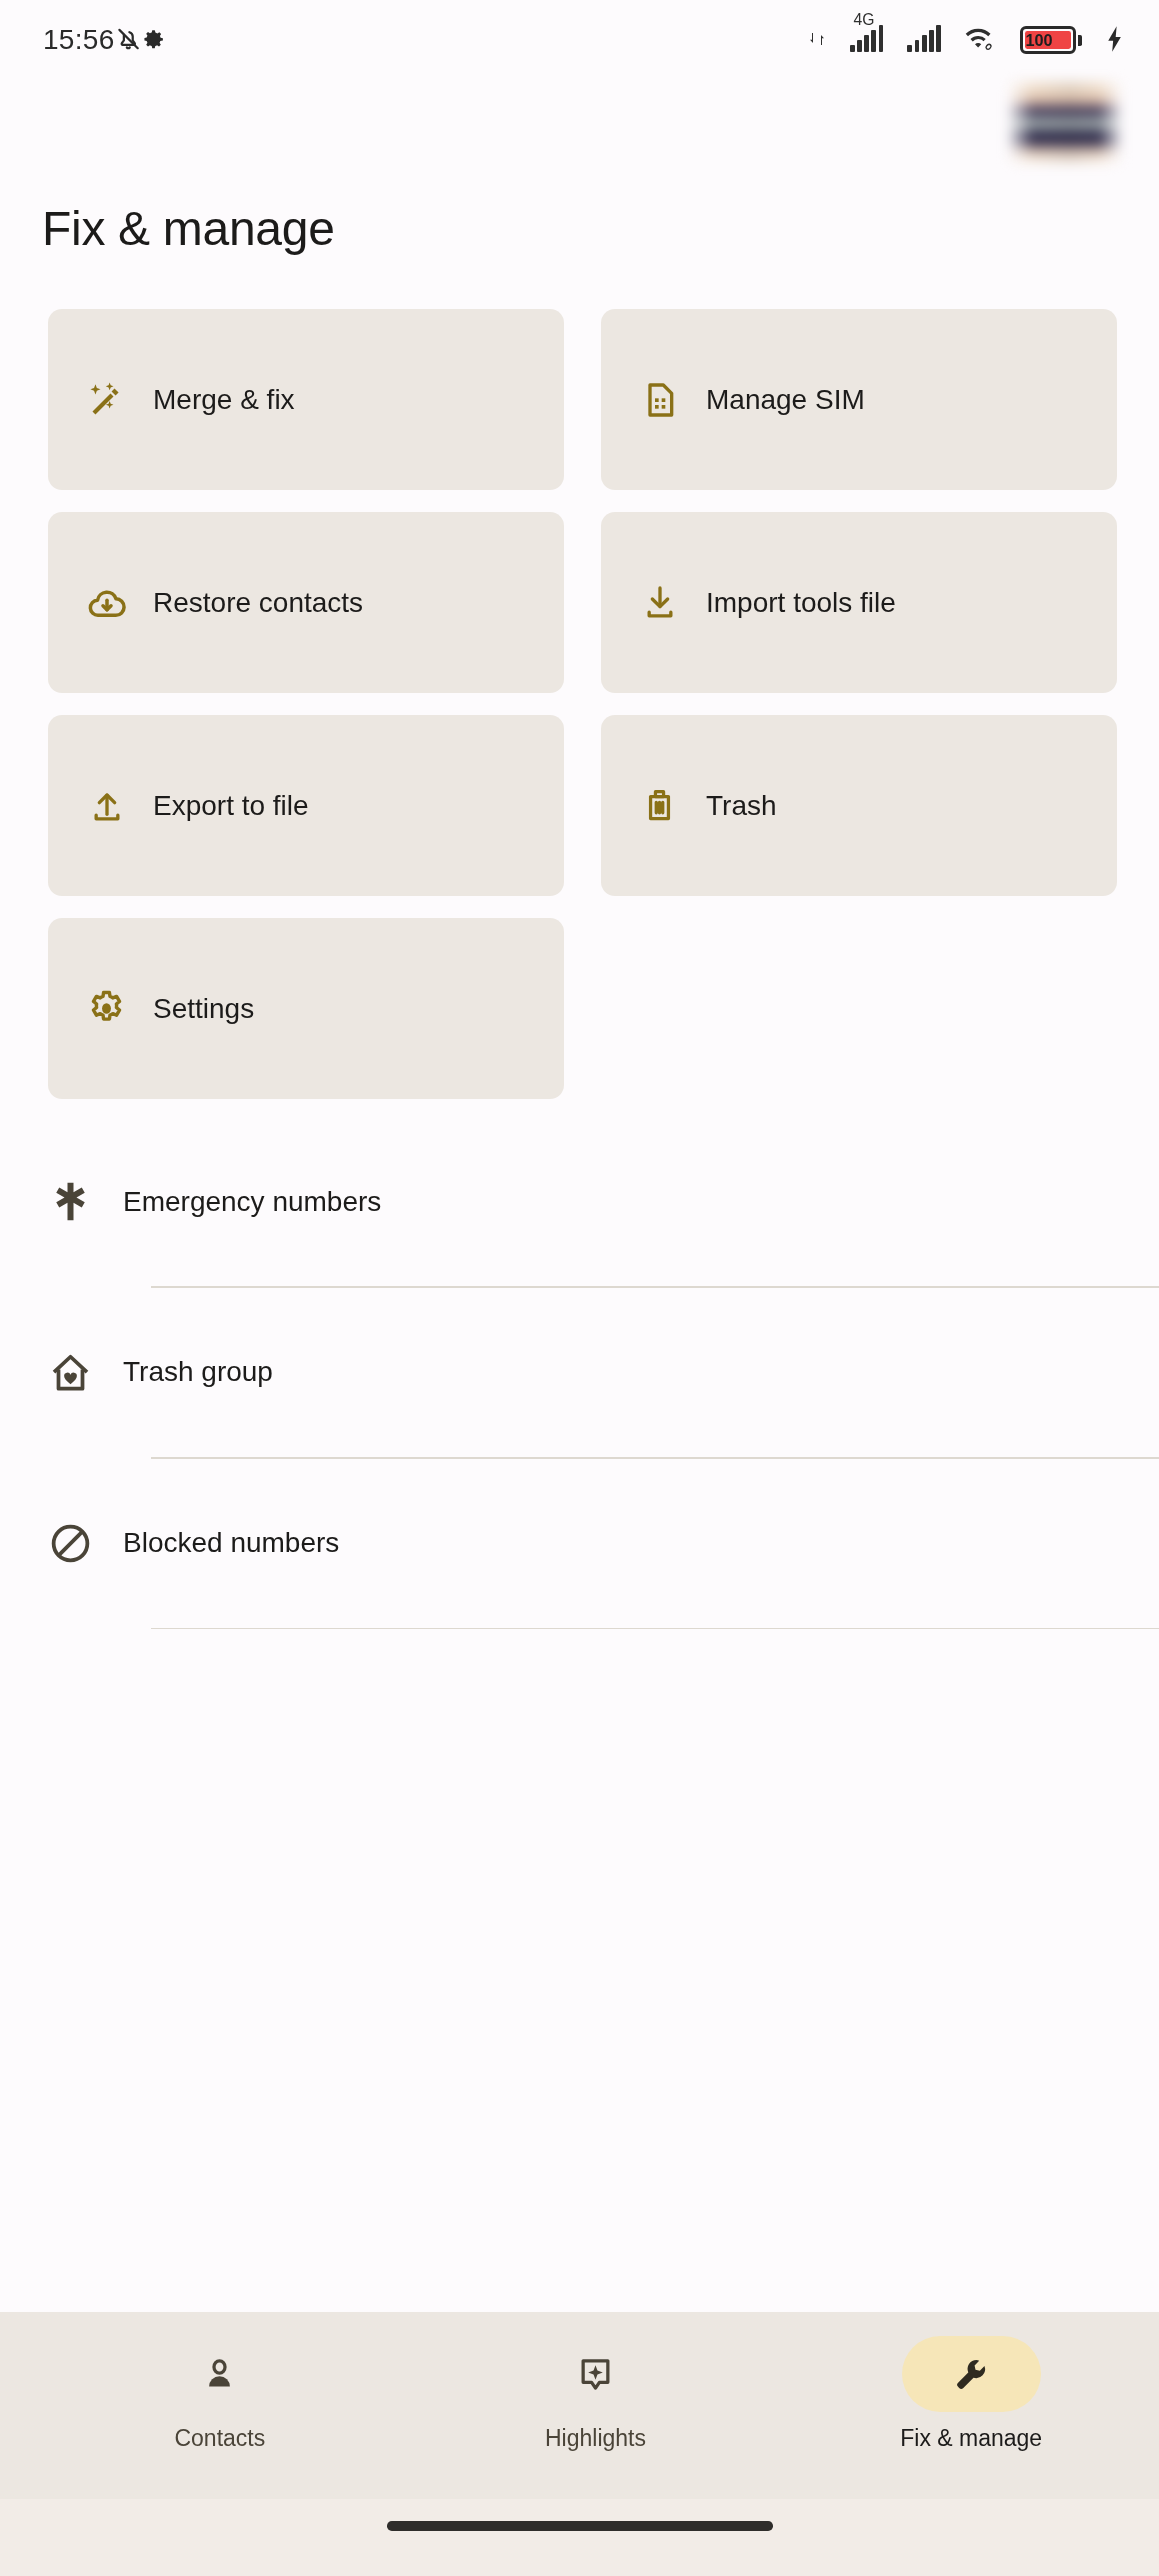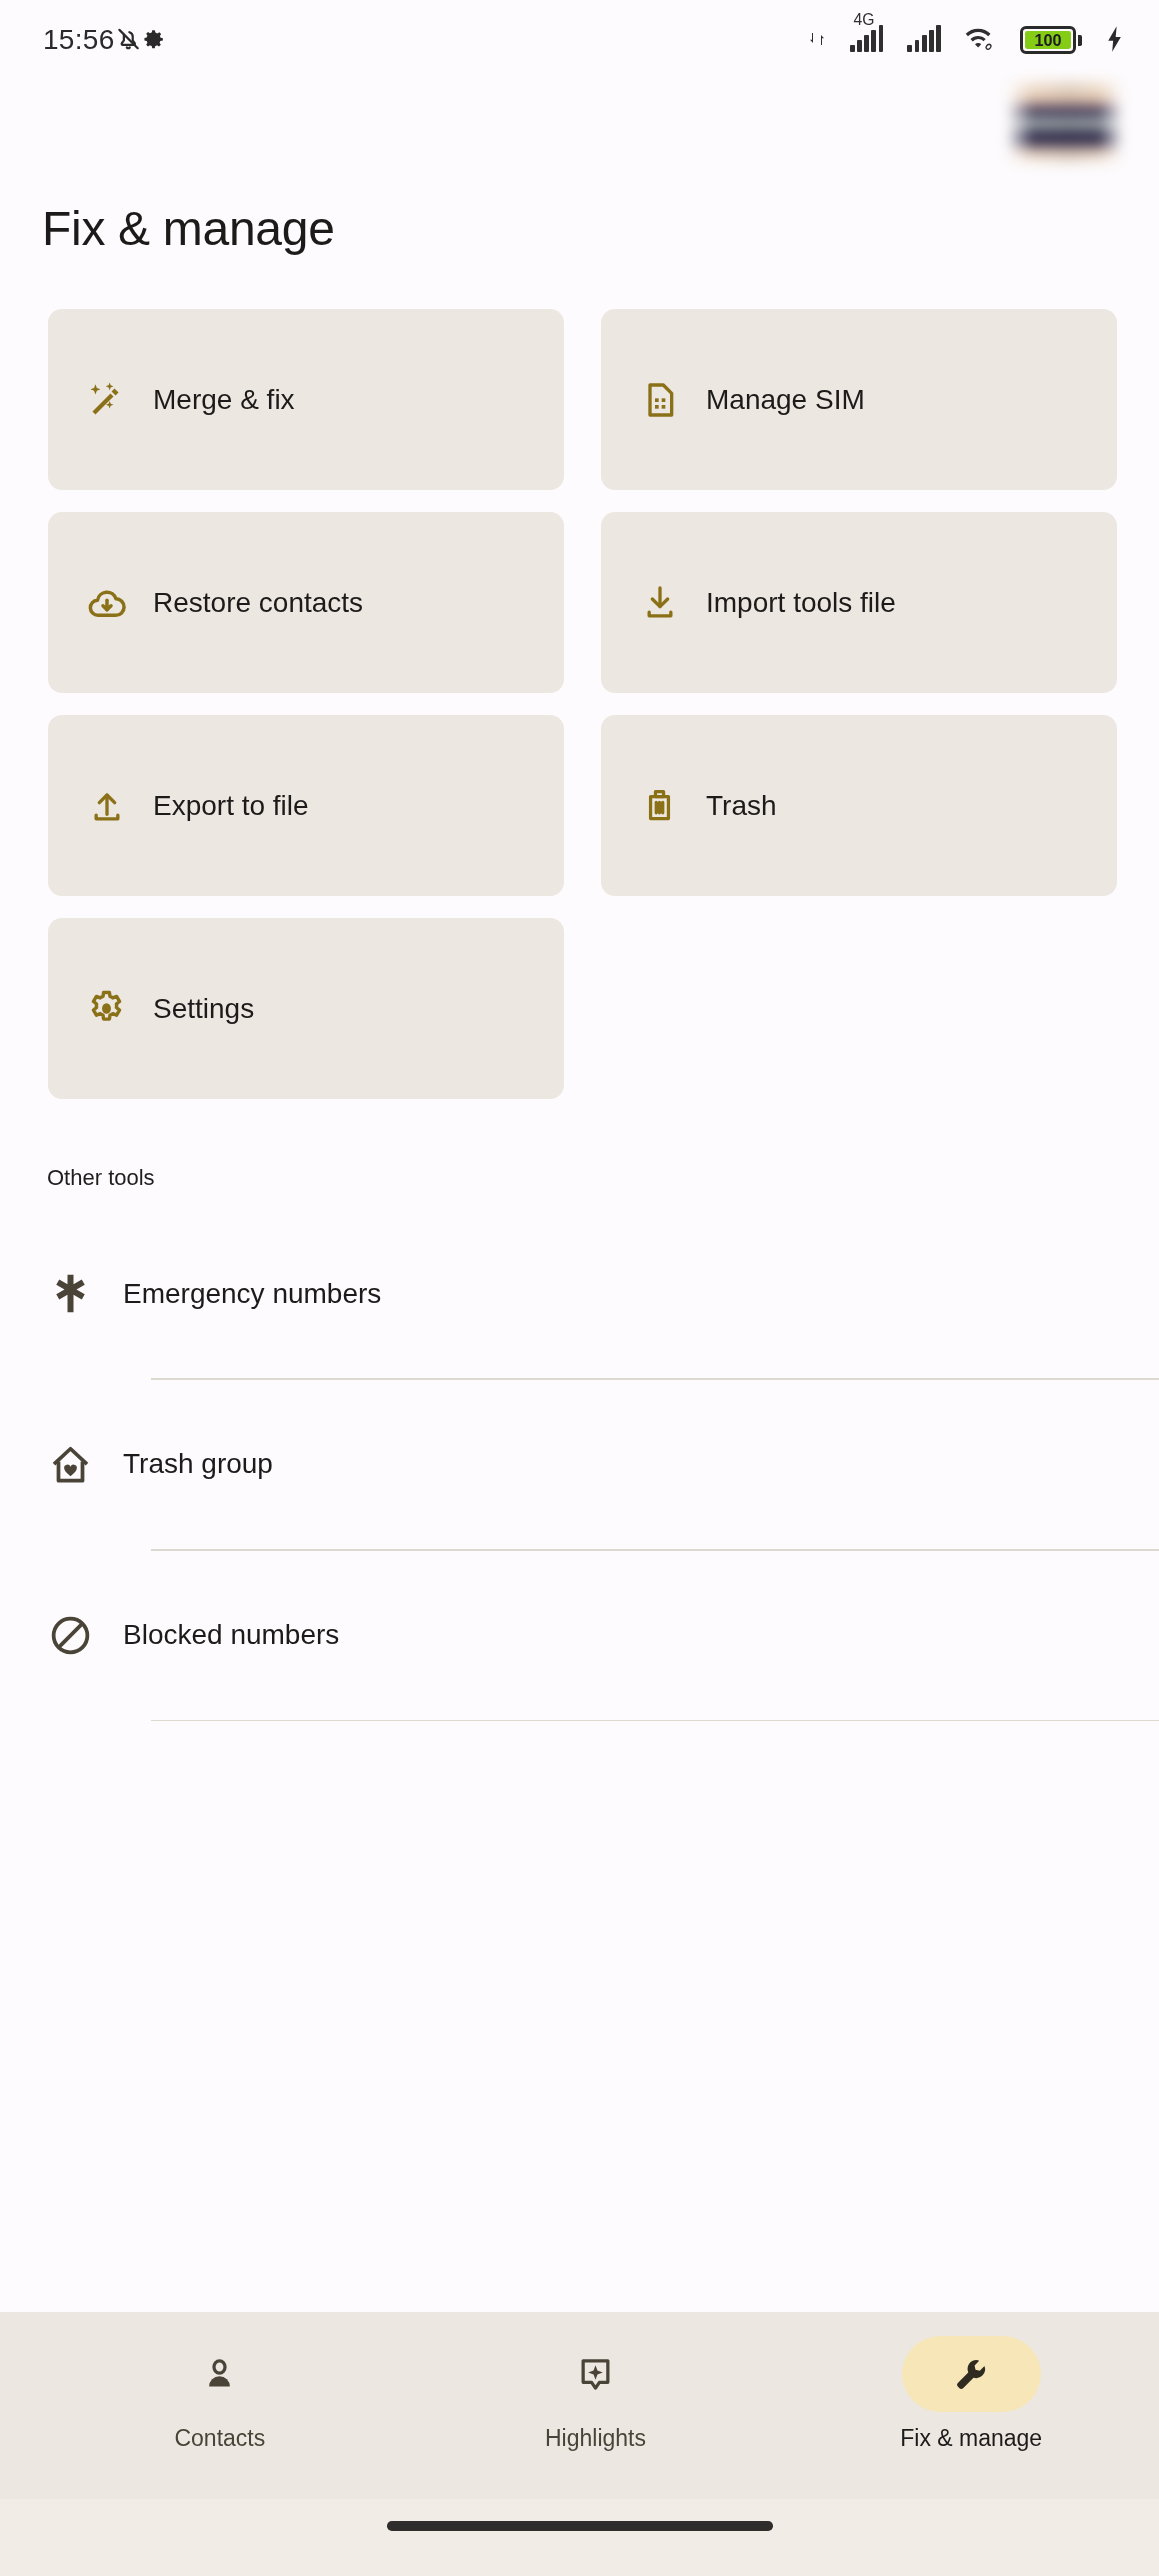--- a/index.html
+++ b/index.html
@@ -78,25 +78,24 @@
     border: 3px solid #2a2a2a;
     border-radius: 6px;
     padding: 2.4px;
     display: flex;
     align-items: center;
     justify-content: center;
   }
   .batt-fill {
     width: 100%;
     height: 100%;
-    background: #84cc16;
+    background: #ef4444;
     border-radius: 2.4px;
     display: flex;
     align-items: center;
-    justify-content: center;
   }
   .batt-pct {
     font-size: 16.3px;
     font-weight: bold;
     color: #1d1d1d;
     line-height: 1;
   }
   .batt-cap {
     width: 4.2px;
     height: 11px;
@@ -429,21 +428,20 @@
       <span class="tile-icon">
         <svg width="41" height="41" viewBox="0 0 24 24" fill="none" stroke="#8a7117" stroke-width="2" stroke-linejoin="round">
           <path d="M10.3 2.6h3.4l.35 2.35c.6.2 1.16.5 1.65.86l2.2-.9 1.7 2.95-1.8 1.5c.07.34.1.69.1 1.04s-.03.7-.1 1.04l1.8 1.5-1.7 2.95-2.2-.9c-.49.36-1.05.66-1.65.86l-.35 2.35h-3.4l-.35-2.35a6 6 0 0 1-1.65-.86l-2.2.9-1.7-2.95 1.8-1.5a6 6 0 0 1 0-2.08l-1.8-1.5 1.7-2.95 2.2.9c.49-.36 1.05-.66 1.65-.86z"></path>
           <ellipse cx="12" cy="12" rx="2.6" ry="3.1" fill="#8a7117" stroke="none"></ellipse>
         </svg>
       </span>
       <span class="tile-label">Settings</span>
     </div>
   </div>
 
-  <div class="section-title">Other tools</div>
 
   <div class="tool-list">
 
     <div class="tool-row">
       <span class="tool-icon">
         <svg width="45" height="45" viewBox="0 0 24 24" fill="#4a4438">
           <path d="M10.4 2h3.2v5.1l4.4-2.55 1.6 2.77-4.4 2.55 4.4 2.55-1.6 2.77-4.4-2.55V22h-3.2v-9.36l-4.4 2.55-1.6-2.77 4.4-2.55-4.4-2.55 1.6-2.77 4.4 2.55z"></path>
         </svg>
       </span>
       <span class="tool-label">Emergency numbers</span>

